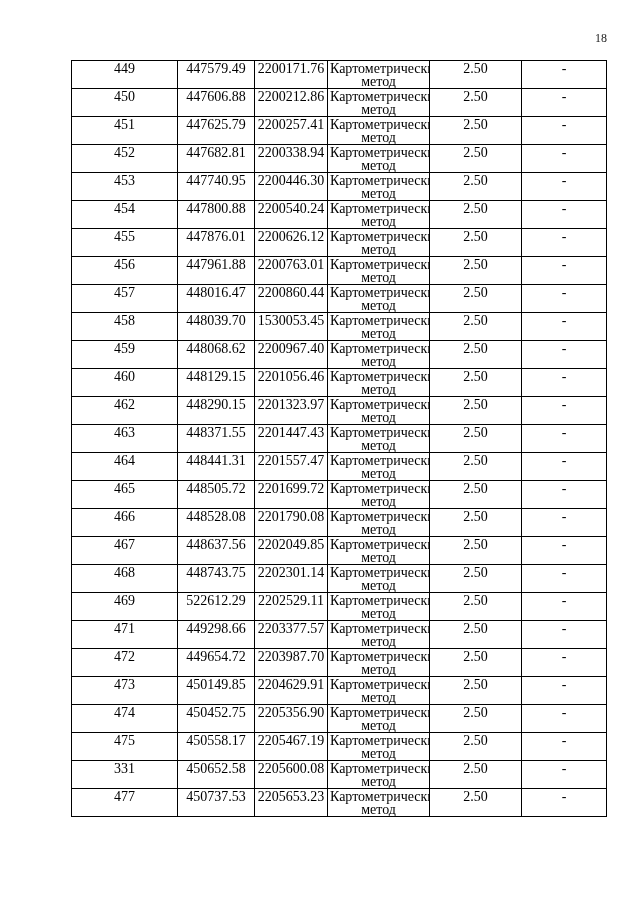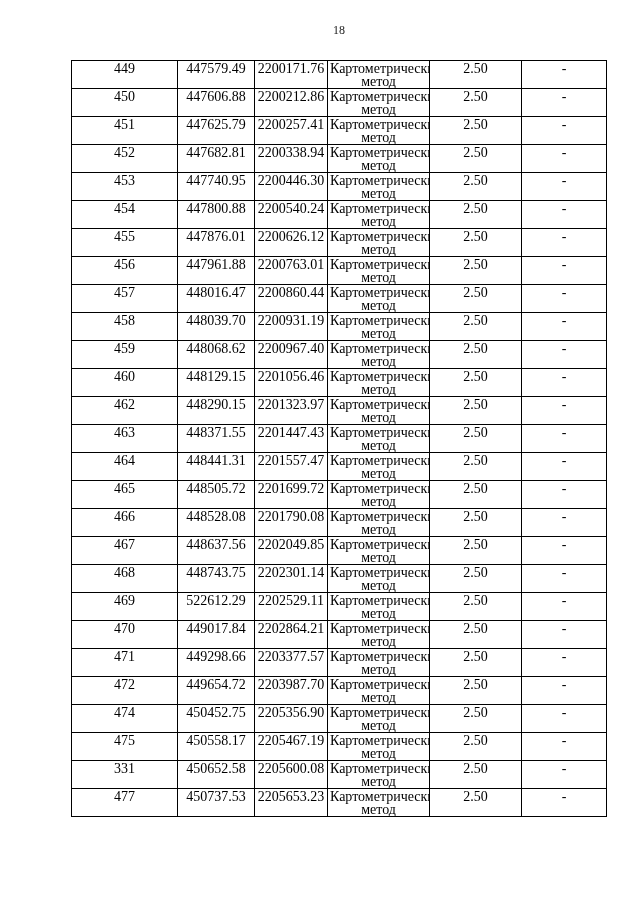--- a/index.html
+++ b/index.html
@@ -11,24 +11,24 @@
     position: relative;
     width: 640px;
     height: 905px;
     background: #ffffff;
     font-family: "Liberation Serif", "DejaVu Serif", serif;
     color: #000000;
     overflow: hidden;
   }
   .page-number {
     position: absolute;
-    top: 24px;
+    top: 32px;
     left: 71px;
     width: 536px;
-    text-align: center;
+    text-align: right;
     font-size: 12px;
     line-height: 13px;
     color: #1a1a1a;
   }
   table.coords {
     position: absolute;
     top: 60px;
     left: 71px;
     width: 536px;
     border-collapse: collapse;
@@ -135,21 +135,21 @@
     <td>457</td>
     <td>448016.47</td>
     <td>2200860.44</td>
     <td>Картометрический метод</td>
     <td>2.50</td>
     <td>-</td>
   </tr>
         <tr>
     <td>458</td>
     <td>448039.70</td>
-    <td>2200931.19</td>
+    <td>1530053.45</td>
     <td>Картометрический метод</td>
     <td>2.50</td>
     <td>-</td>
   </tr>
         <tr>
     <td>459</td>
     <td>448068.62</td>
     <td>2200967.40</td>
     <td>Картометрический метод</td>
     <td>2.50</td>
@@ -221,39 +221,39 @@
   </tr>
         <tr>
     <td>469</td>
     <td>522612.29</td>
     <td>2202529.11</td>
     <td>Картометрический метод</td>
     <td>2.50</td>
     <td>-</td>
   </tr>
         <tr>
-    <td>470</td>
-    <td>449017.84</td>
-    <td>2202864.21</td>
-    <td>Картометрический метод</td>
-    <td>2.50</td>
-    <td>-</td>
-  </tr>
-        <tr>
     <td>471</td>
     <td>449298.66</td>
     <td>2203377.57</td>
     <td>Картометрический метод</td>
     <td>2.50</td>
     <td>-</td>
   </tr>
         <tr>
     <td>472</td>
     <td>449654.72</td>
     <td>2203987.70</td>
+    <td>Картометрический метод</td>
+    <td>2.50</td>
+    <td>-</td>
+  </tr>
+        <tr>
+    <td>473</td>
+    <td>450149.85</td>
+    <td>2204629.91</td>
     <td>Картометрический метод</td>
     <td>2.50</td>
     <td>-</td>
   </tr>
         <tr>
     <td>474</td>
     <td>450452.75</td>
     <td>2205356.90</td>
     <td>Картометрический метод</td>
     <td>2.50</td>

